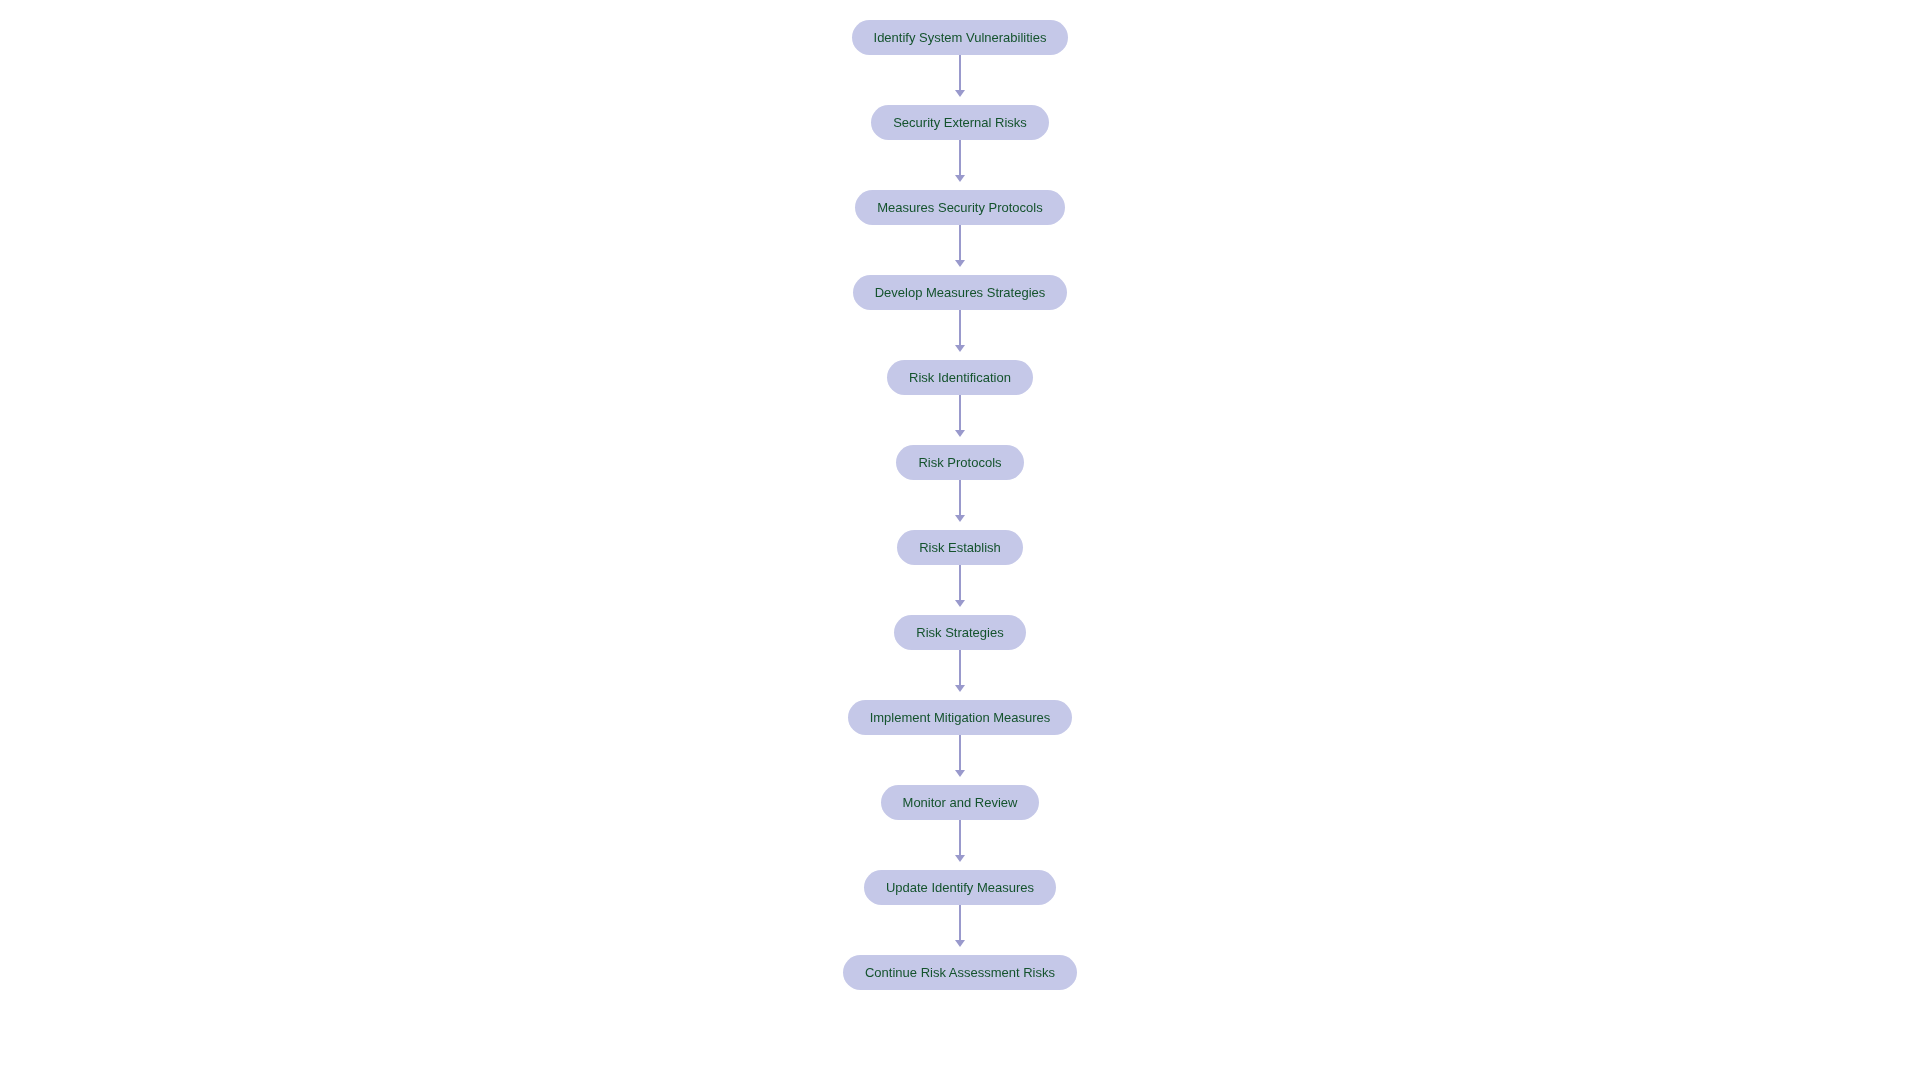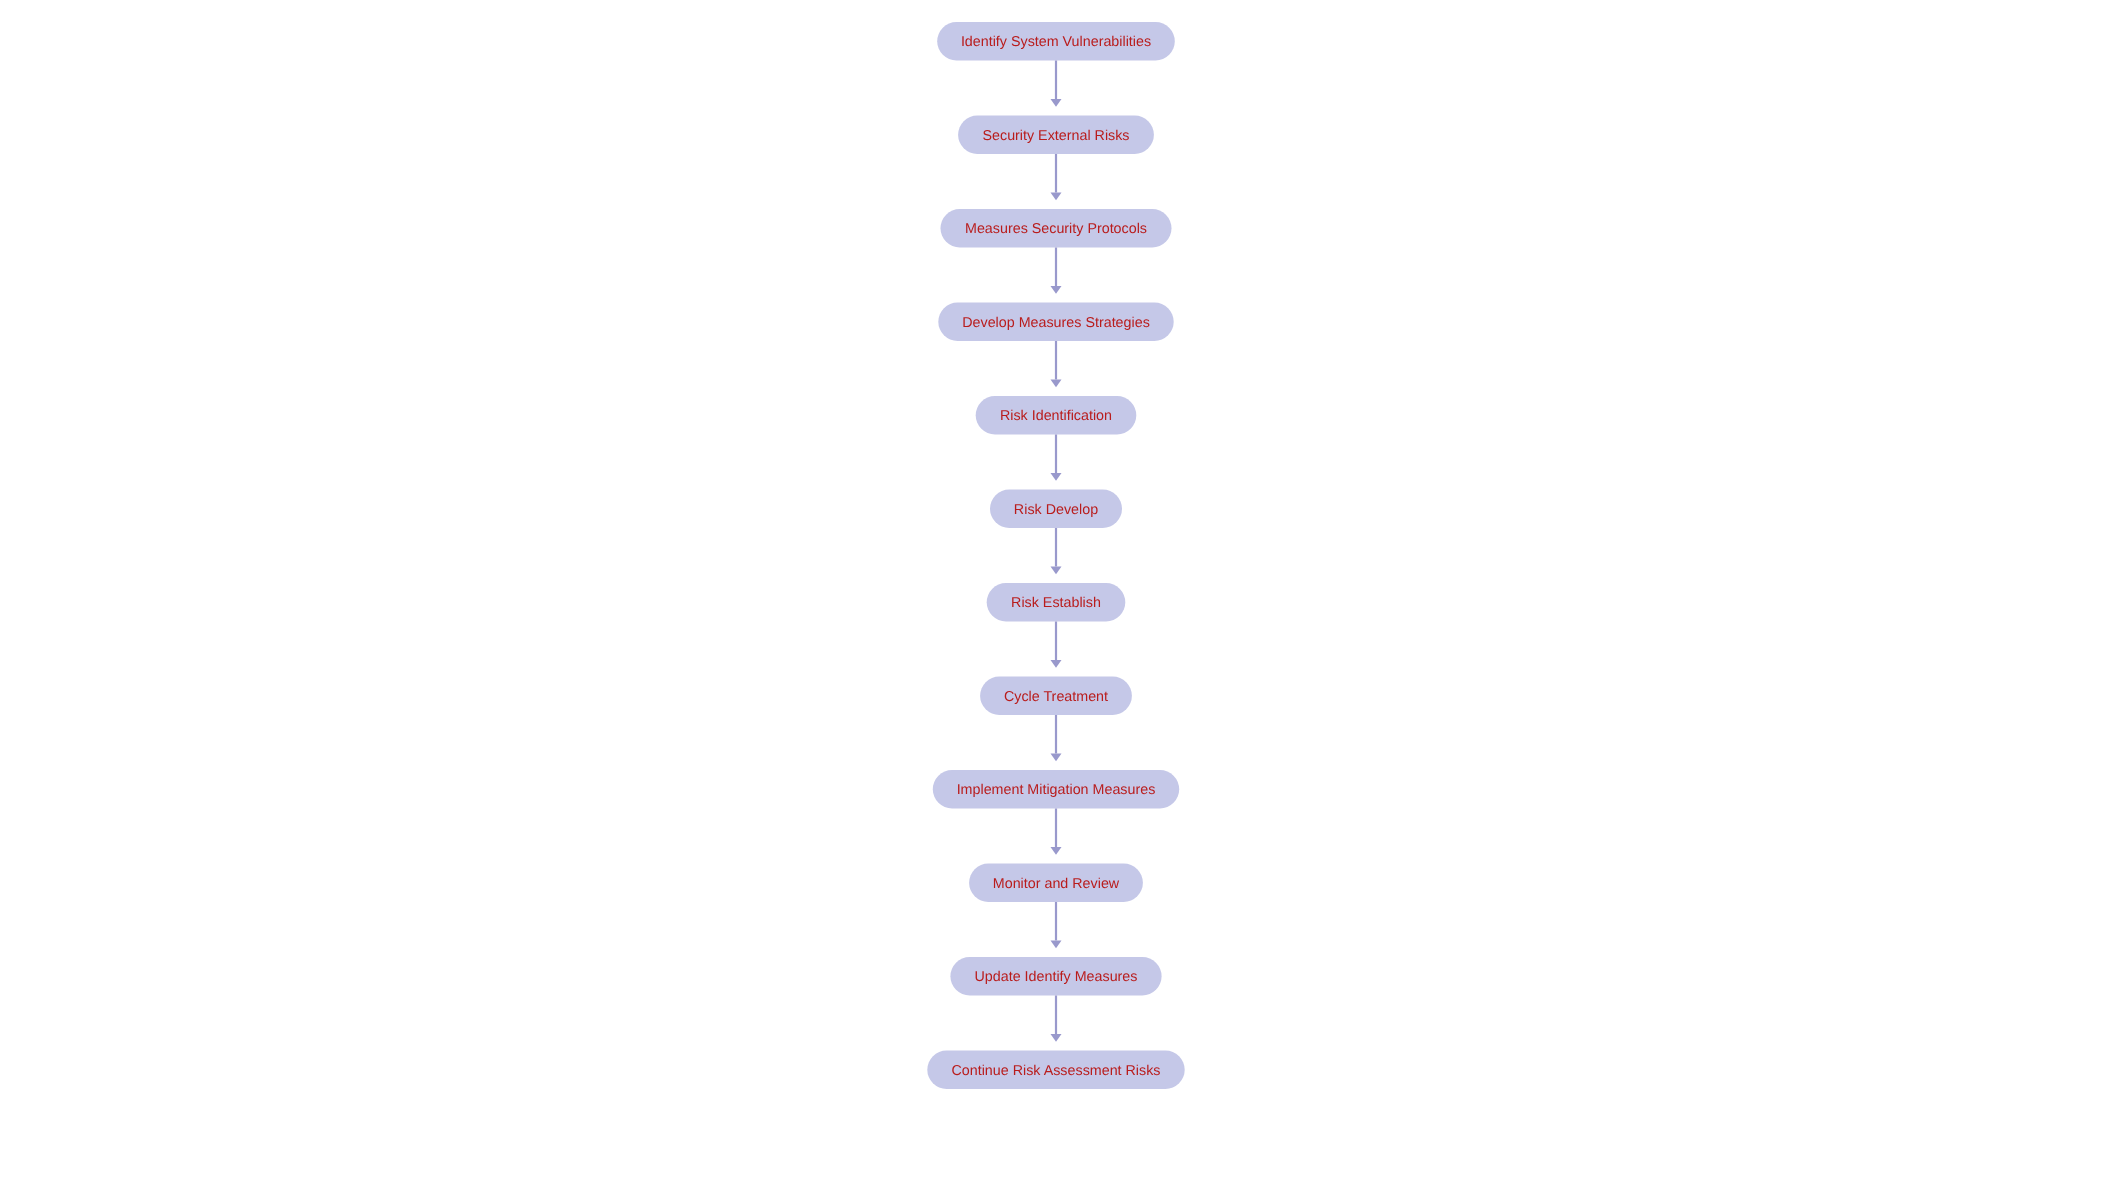--- a/index.html
+++ b/index.html
@@ -22,21 +22,21 @@
       align-items: center;
       padding: 20px 0;
       width: 100%;
     }
 
     .flow-node {
       background-color: #c5c8e8;
       border-radius: 20px;
       padding: 10px 22px;
       font-size: 13px;
-      color: #b91c1c;
+      color: #14532d;
       text-align: center;
       white-space: nowrap;
       min-width: 120px;
       cursor: pointer;
     }
 
     .connector {
       display: flex;
       flex-direction: column;
       align-items: center;
@@ -69,25 +69,25 @@
 <div class="flow-node">Identify System Vulnerabilities</div>
     <div class="connector"></div>
     <div class="flow-node">Security External Risks</div>
     <div class="connector"></div>
     <div class="flow-node">Measures Security Protocols</div>
     <div class="connector"></div>
     <div class="flow-node">Develop Measures Strategies</div>
     <div class="connector"></div>
     <div class="flow-node">Risk Identification</div>
     <div class="connector"></div>
-    <div class="flow-node">Risk Develop</div>
+    <div class="flow-node">Risk Protocols</div>
     <div class="connector"></div>
     <div class="flow-node">Risk Establish</div>
     <div class="connector"></div>
-    <div class="flow-node">Cycle Treatment</div>
+    <div class="flow-node">Risk Strategies</div>
     <div class="connector"></div>
     <div class="flow-node">Implement Mitigation Measures</div>
     <div class="connector"></div>
     <div class="flow-node">Monitor and Review</div>
     <div class="connector"></div>
     <div class="flow-node">Update Identify Measures</div>
     <div class="connector"></div>
     <div class="flow-node">Continue Risk Assessment Risks</div>
   </div>
 

